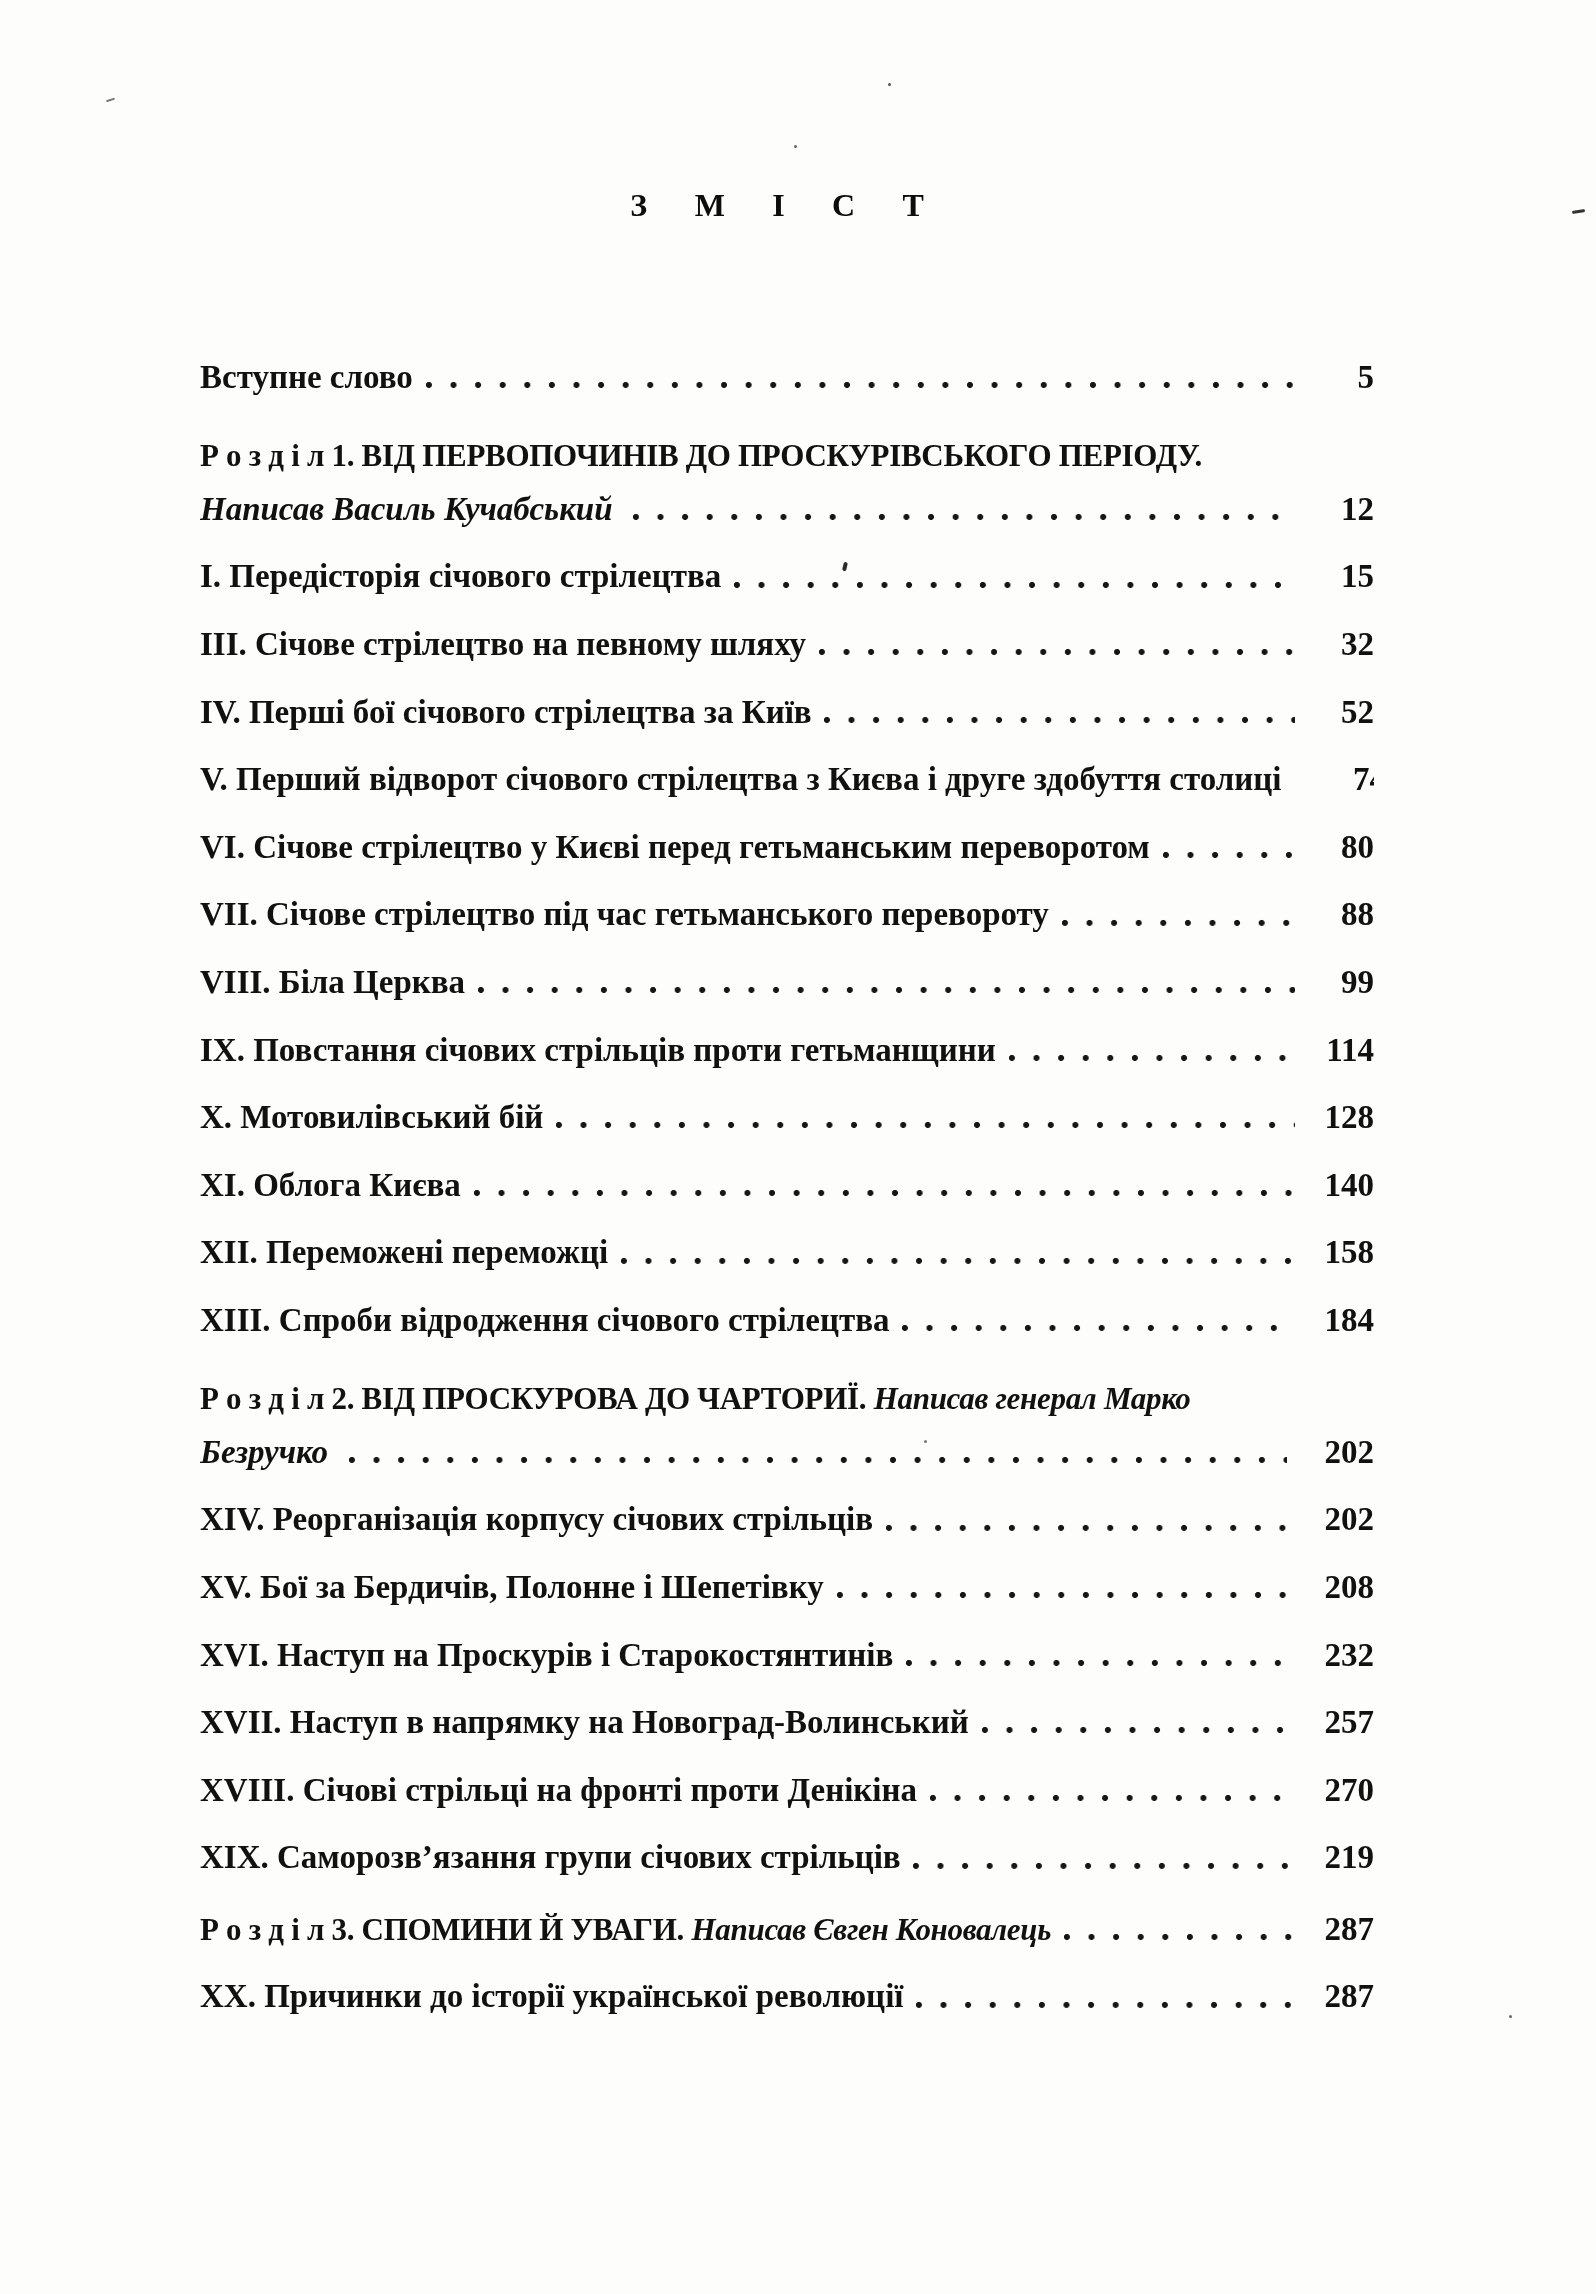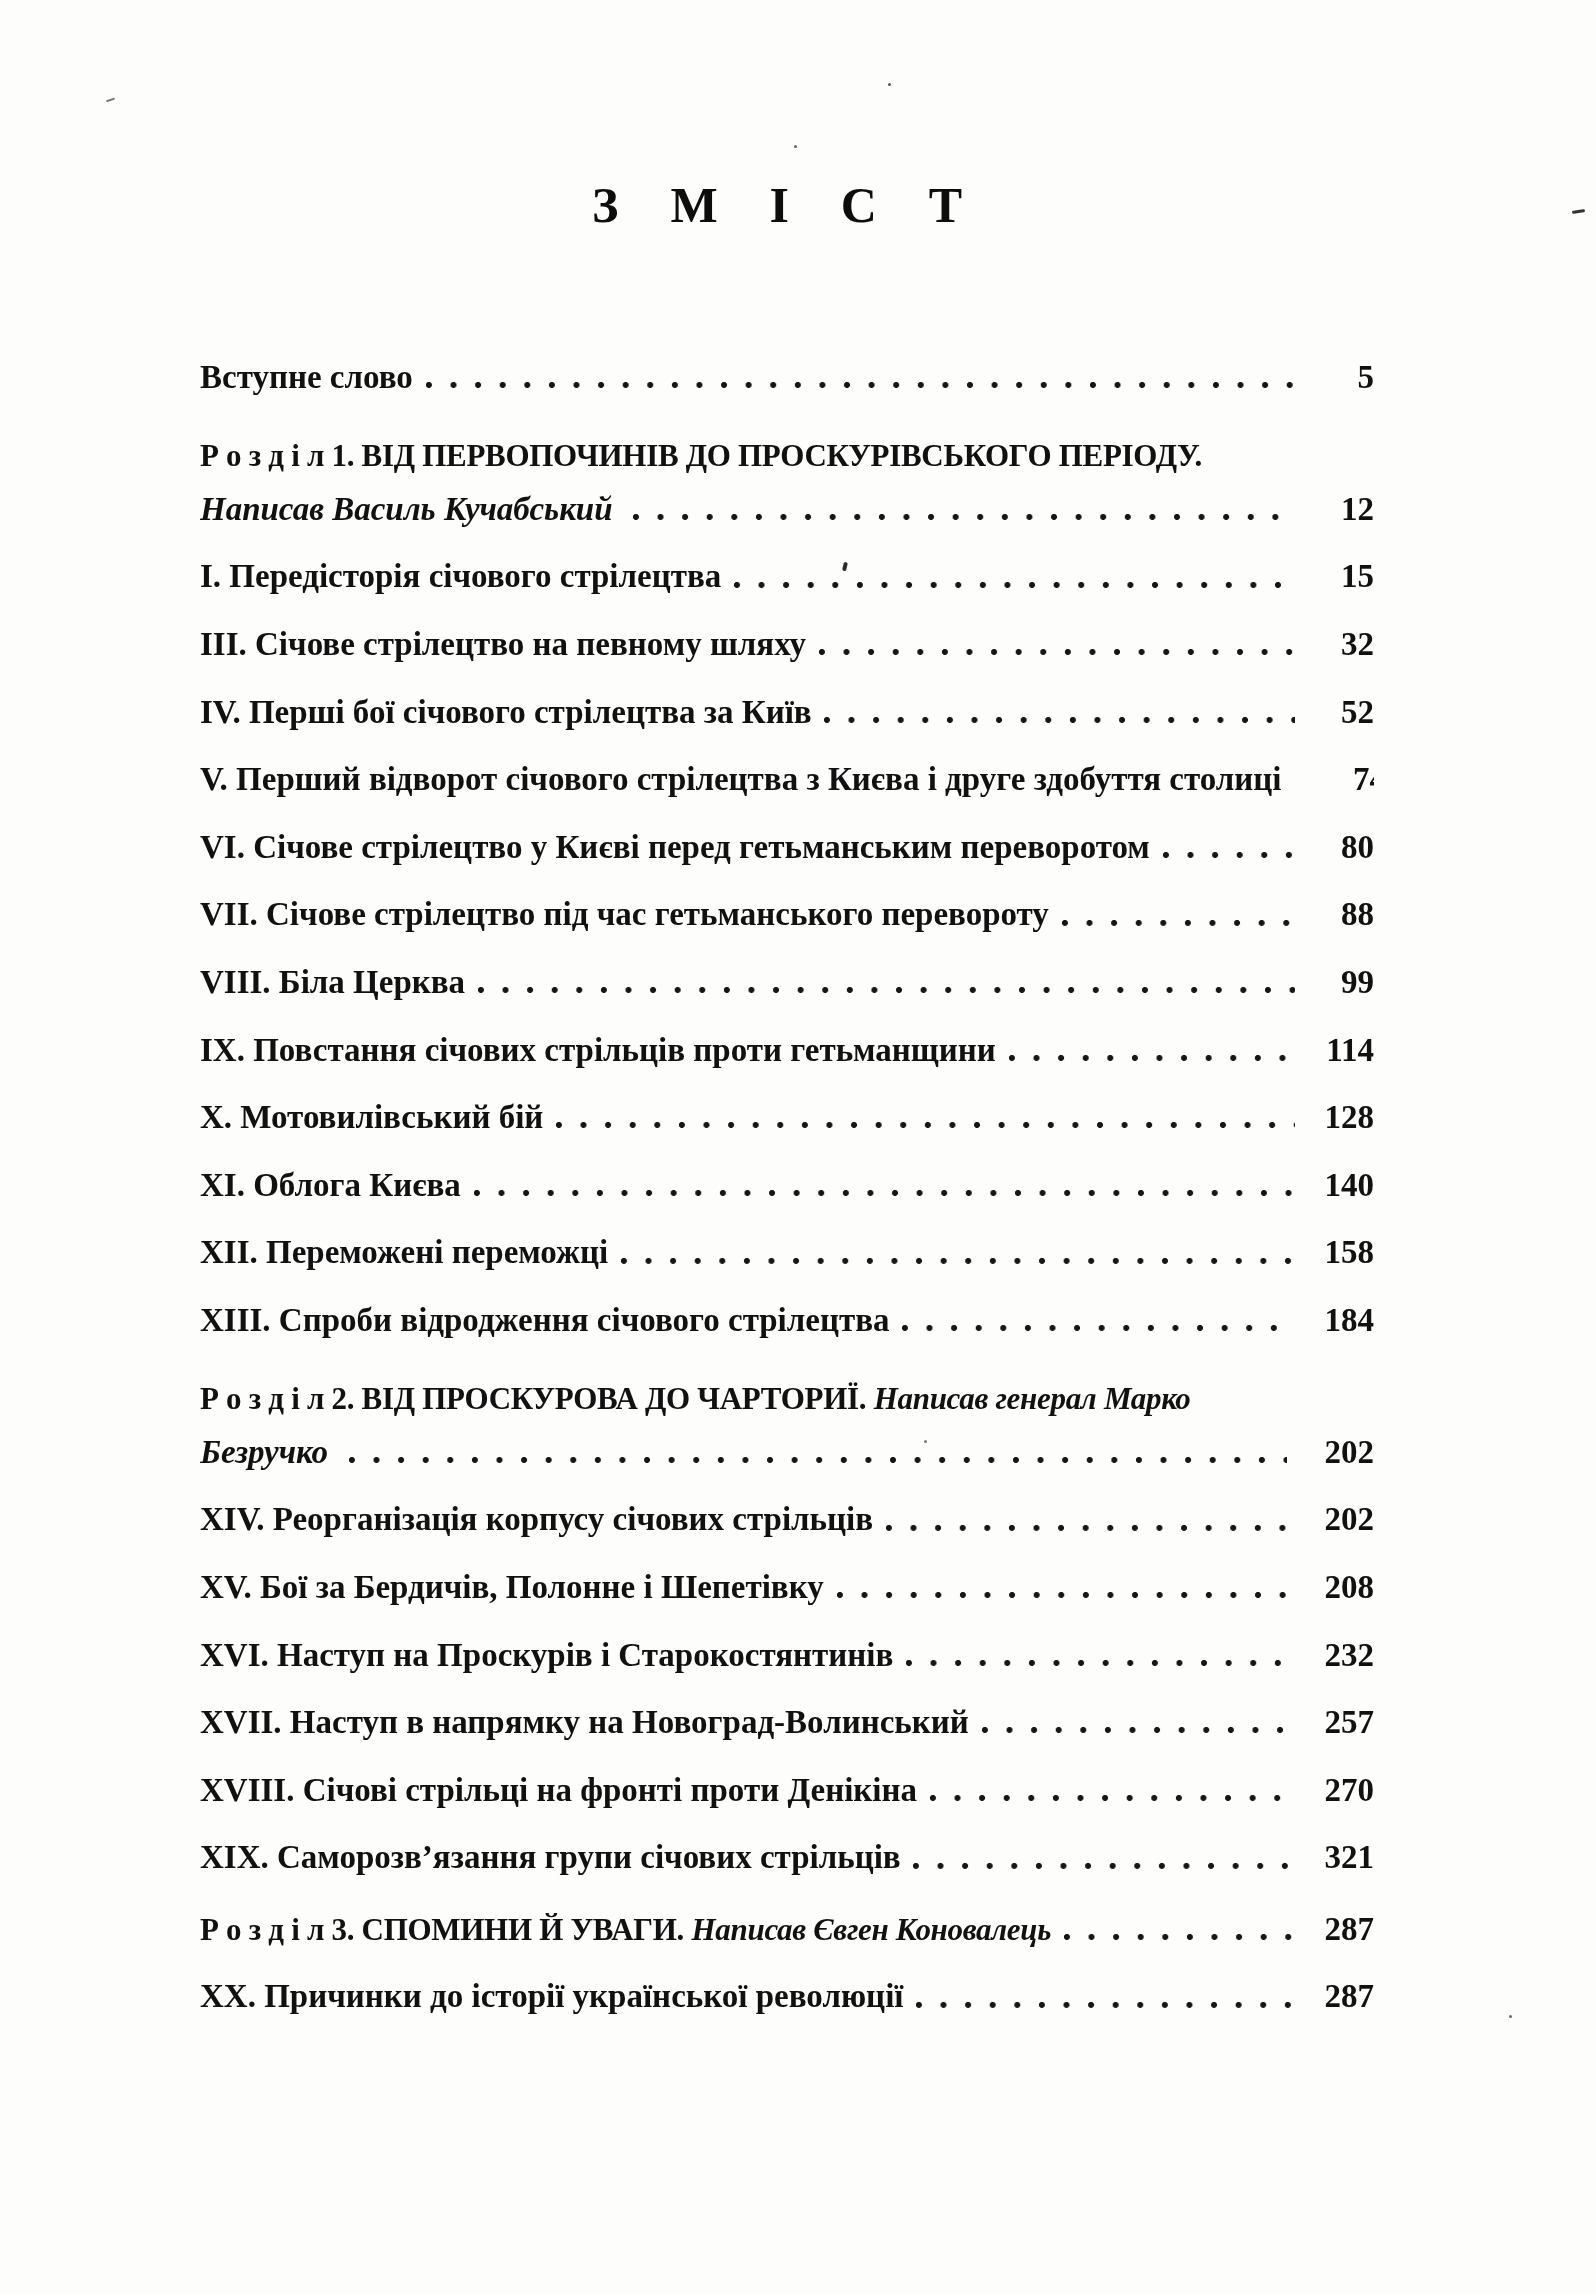--- a/index.html
+++ b/index.html
@@ -11,21 +11,21 @@
     position:relative;
     overflow:hidden;
   }
   .page{
     width:1174px;
     margin-left:200px;
   }
   .title{
     margin:179px 0 0 0;
     text-align:center;
-    font-size:50px;
+    font-size:32px;
     font-weight:600;
     letter-spacing:19.7px;
     line-height:53px;
     color:#0d0d0d;
   }
   .toc{
     margin-top:126px;
     font-weight:600;
   }
   .row{
@@ -204,21 +204,21 @@
 
   <div class="row entry">
     <span class="txt"><span class="seg-normal">XVIII. Січові стрільці на фронті проти Денікіна</span></span>
     <span class="leader"></span>
     <span class="pg">270</span>
   </div>
 
   <div class="row entry">
     <span class="txt"><span class="seg-normal">XIX. Саморозв’язання групи січових стрільців</span></span>
     <span class="leader"></span>
-    <span class="pg">321</span>
+    <span class="pg">219</span>
   </div>
 
   <div class="row chapter-inline">
     <span class="txt"><span class="seg-normal">Р о з д і л 3. СПОМИНИ Й УВАГИ. </span><span class="seg-italic">Написав Євген Коновалець</span></span>
     <span class="leader"></span>
     <span class="pg">287</span>
   </div>
 
   <div class="row entry">
     <span class="txt"><span class="seg-normal">XX. Причинки до історії української революції</span></span>

